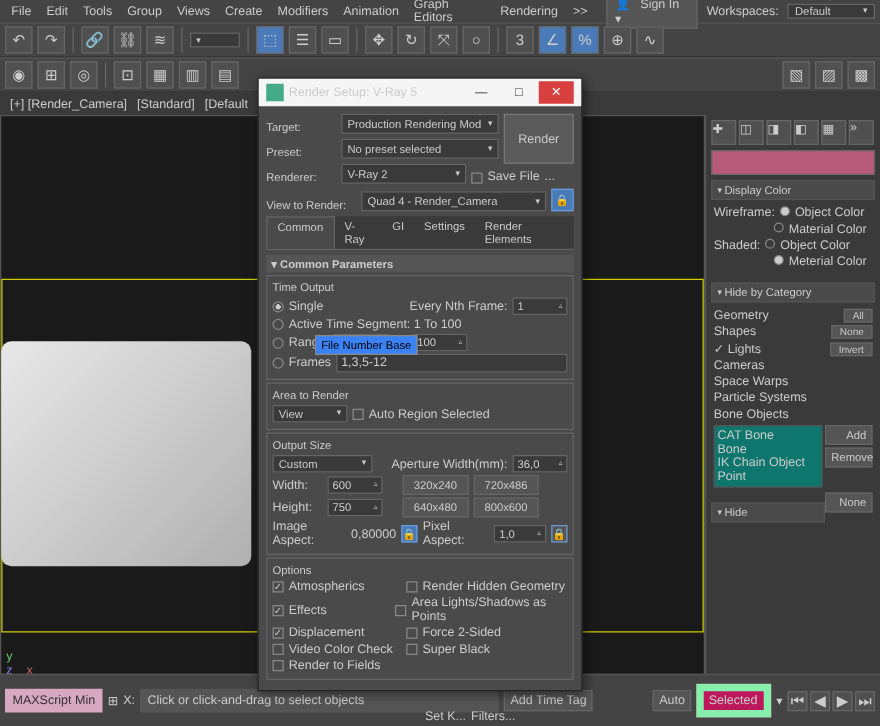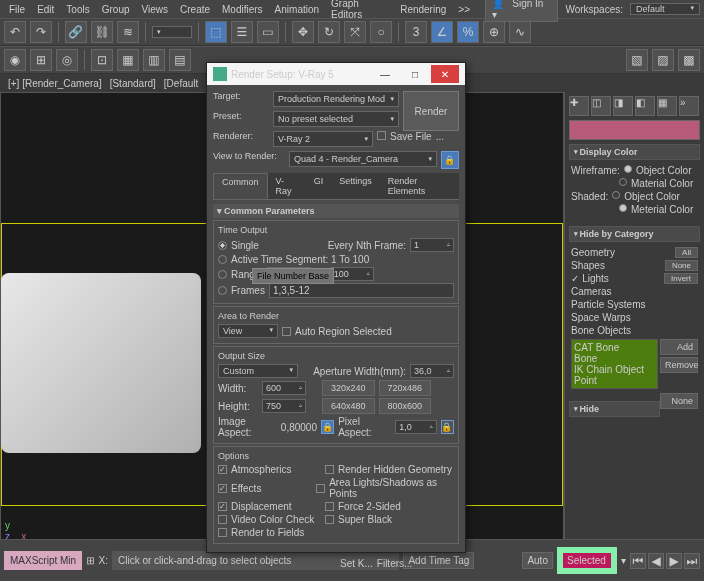--- a/index.html
+++ b/index.html
@@ -19,40 +19,40 @@
 .viewport .yellow{position:absolute;left:0;top:130px;right:0;bottom:40px;border:1px solid #cc0}
 .viewport .bed{position:absolute;left:0;top:180px;width:200px;height:180px;background:linear-gradient(135deg,#e8e8e8,#b0b0b0);border-radius:8px}
 .viewport .axis{position:absolute;left:4px;bottom:4px;font-size:9px}
 .viewport .axis .y{color:#6c6}
 .viewport .axis .x{color:#c66}
 .sidepanel{width:140px;background:#3a3a3a;border-left:1px solid #555;padding:4px;overflow:hidden}
 .sidepanel .toprow{display:flex;gap:2px;margin-bottom:4px}
 .sidepanel .toprow .sq{width:20px;height:20px;background:#505050;border:1px solid #666}
 .sidepanel .toprow .sq.pink{background:#b85a7a}
 .section{margin-bottom:6px}
-.section-title{background:#4a4a4a;padding:2px 4px;font-weight:bold;font-size:9px;border:1px solid #555;display:flex;align-items:center}
+.section-title{background:#4a4a4a;padding:2px 4px;font-weight:normal;font-size:9px;border:1px solid #555;display:flex;align-items:center}
 .section-title:before{content:"▾ ";margin-right:2px;font-size:7px}
 .section-body{padding:4px 2px;font-size:9px}
 .radio-row{display:flex;align-items:flex-start;gap:4px;padding:1px 0}
 .radio-row .r{width:8px;height:8px;border:1px solid #888;border-radius:50%;display:inline-block}
 .radio-row .r.on{background:#ccc}
 .catbtn{display:flex;justify-content:space-between;align-items:center;padding:1px 0}
 .catbtn .lbl{flex:1}
 .catbtn .btn{background:#555;border:1px solid #666;padding:0 6px;font-size:8px;cursor:pointer}
 .check:before{content:"✓ ";color:#ccc}
-.listbox{background:#4d7c0f;border:1px solid #555;height:50px;padding:2px;font-size:8px;margin:2px 0}
+.listbox{background:#0f766e;border:1px solid #555;height:50px;padding:2px;font-size:8px;margin:2px 0}
 .btn-wide{background:#555;border:1px solid #666;padding:2px 4px;text-align:right;margin:2px 0;font-size:9px;cursor:pointer}
 .dialog{position:absolute;left:206px;top:62px;width:260px;background:#4a4a4a;border:1px solid #222;box-shadow:2px 2px 8px rgba(0,0,0,.5);z-index:10}
 .dlg-title{background:#f5f5f5;color:#333;height:22px;display:flex;align-items:center;padding:0 6px;font-size:11px}
 .dlg-title .icon{width:14px;height:14px;background:#4a8;margin-right:4px}
 .dlg-title .controls{margin-left:auto;display:flex;gap:2px}
 .dlg-title .controls span{width:28px;height:18px;display:flex;align-items:center;justify-content:center;color:#333;cursor:pointer}
 .dlg-title .controls .close{background:#d84040;color:#fff}
 .dlg-body{padding:6px}
-.dlg-row{display:flex;align-items:flex-start;margin-bottom:4px;gap:4px}
+.dlg-row{display:flex;align-items:flex-end;margin-bottom:4px;gap:4px}
 .dlg-row .lbl{width:56px;font-size:9px}
 .dlg-row .sel{flex:1;background:#3a3a3a;border:1px solid #666;padding:2px 4px;font-size:9px;display:flex;justify-content:space-between;align-items:center}
 .dlg-row .sel:after{content:"▾";font-size:7px}
 .render-btn{width:56px;height:40px;background:#5a5a5a;border:1px solid #777;display:flex;align-items:center;justify-content:center;font-size:10px;cursor:pointer}
 .dlg-tabs{display:flex;background:#3a3a3a;border-bottom:1px solid #666;margin-top:4px}
 .dlg-tabs span{padding:3px 8px;font-size:9px;cursor:pointer}
 .dlg-tabs span.active{background:#4a4a4a;border:1px solid #666;border-bottom:none}
 .rollout-title{background:#555;padding:2px 4px;font-size:9px;font-weight:bold;margin:4px 0 2px 0}
 .rollout-title:before{content:"▾ "}
 .group{border:1px solid #666;padding:4px;margin:2px 0}
@@ -60,21 +60,21 @@
 .opt-row{display:flex;align-items:center;gap:4px;padding:1px 0;font-size:9px}
 .radio{width:9px;height:9px;border:1px solid #888;border-radius:50%;display:inline-block;flex-shrink:0}
 .radio.on{background:radial-gradient(circle,#ccc 40%,transparent 45%)}
 .chk{width:9px;height:9px;border:1px solid #888;display:inline-block;flex-shrink:0}
 .chk.on:before{content:"✓";font-size:8px;line-height:7px;display:block}
 .spin{background:#3a3a3a;border:1px solid #666;padding:1px 3px;font-size:9px;width:44px;display:flex;justify-content:space-between}
 .spin:after{content:"▵";font-size:6px}
 .sel-sm{background:#3a3a3a;border:1px solid #666;padding:1px 4px;font-size:9px;display:flex;justify-content:space-between;min-width:60px}
 .sel-sm:after{content:"▾";font-size:7px}
 .szbtn{background:#555;border:1px solid #666;padding:2px 8px;font-size:9px;cursor:pointer}
-.tooltip{position:absolute;background:#737373;color:#000;border:1px solid #888;padding:2px 4px;font-size:9px;z-index:20}
+.tooltip{position:absolute;background:#3b82f6;color:#000;border:1px solid #888;padding:2px 4px;font-size:9px;z-index:20}
 .bottombar{position:absolute;left:0;bottom:0;right:0;height:42px;background:#444;border-top:1px solid #555;display:flex;align-items:center;padding:0 4px;gap:4px;font-size:9px}
 .bottombar .pink{background:#d8a8c0;color:#333;padding:4px 6px}
 .bottombar .hint{background:#555;padding:4px 6px;flex:1}
 .bottombar .tag{background:#555;border:1px solid #666;padding:2px 4px}
 .bottombar .sel{background:#be185d;border:6px solid #86efac;padding:2px 4px;min-width:60px}
 .watermark{position:absolute;left:280px;top:230px;color:rgba(255,255,255,.15);font-size:20px;font-weight:bold;z-index:5;pointer-events:none;text-align:center}
 .lock{width:18px;height:18px;background:#4a7bb8;border:1px solid #6a9bd8;display:flex;align-items:center;justify-content:center;font-size:9px;cursor:pointer}
 </style>
 </head>
 <body>
@@ -202,24 +202,24 @@
             <span class="btn">None</span>
           </div>
         <div class="catbtn">
             <span class="lbl check">Lights</span>
             <span class="btn">Invert</span>
           </div>
         <div class="catbtn">
             <span class="lbl">Cameras</span>
           </div>
         <div class="catbtn">
+            <span class="lbl">Space Warps</span>
+          </div>
+        <div class="catbtn">
             <span class="lbl">Particle Systems</span>
-          </div>
-        <div class="catbtn">
-            <span class="lbl">Space Warps</span>
           </div>
         <div class="catbtn">
             <span class="lbl">Bone Objects</span>
           </div>
         <div style="display:flex;gap:2px">
           <div class="listbox" style="flex:1">
             <div>CAT Bone</div>
               <div>Bone</div>
               <div>IK Chain Object</div>
               <div>Point</div>
@@ -400,16 +400,16 @@
   <div class="tag">Auto</div>
   <div class="sel">Selected</div>
   <span>▾</span>
   <div style="display:flex;gap:2px">
     <div class="tbtn" style="width:16px;height:16px">⏮</div>
     <div class="tbtn" style="width:16px;height:16px">◀</div>
     <div class="tbtn" style="width:16px;height:16px">▶</div>
     <div class="tbtn" style="width:16px;height:16px">⏭</div>
   </div>
 </div>
-<div style="position:absolute;bottom:12px;left:340px;display:flex;gap:4px;font-size:9px">
+<div style="position:absolute;bottom:2px;left:340px;display:flex;gap:4px;font-size:9px">
   <div class="tag">Set K...</div>
   <div class="tag">Filters...</div>
 </div>
 
 </body></html>

